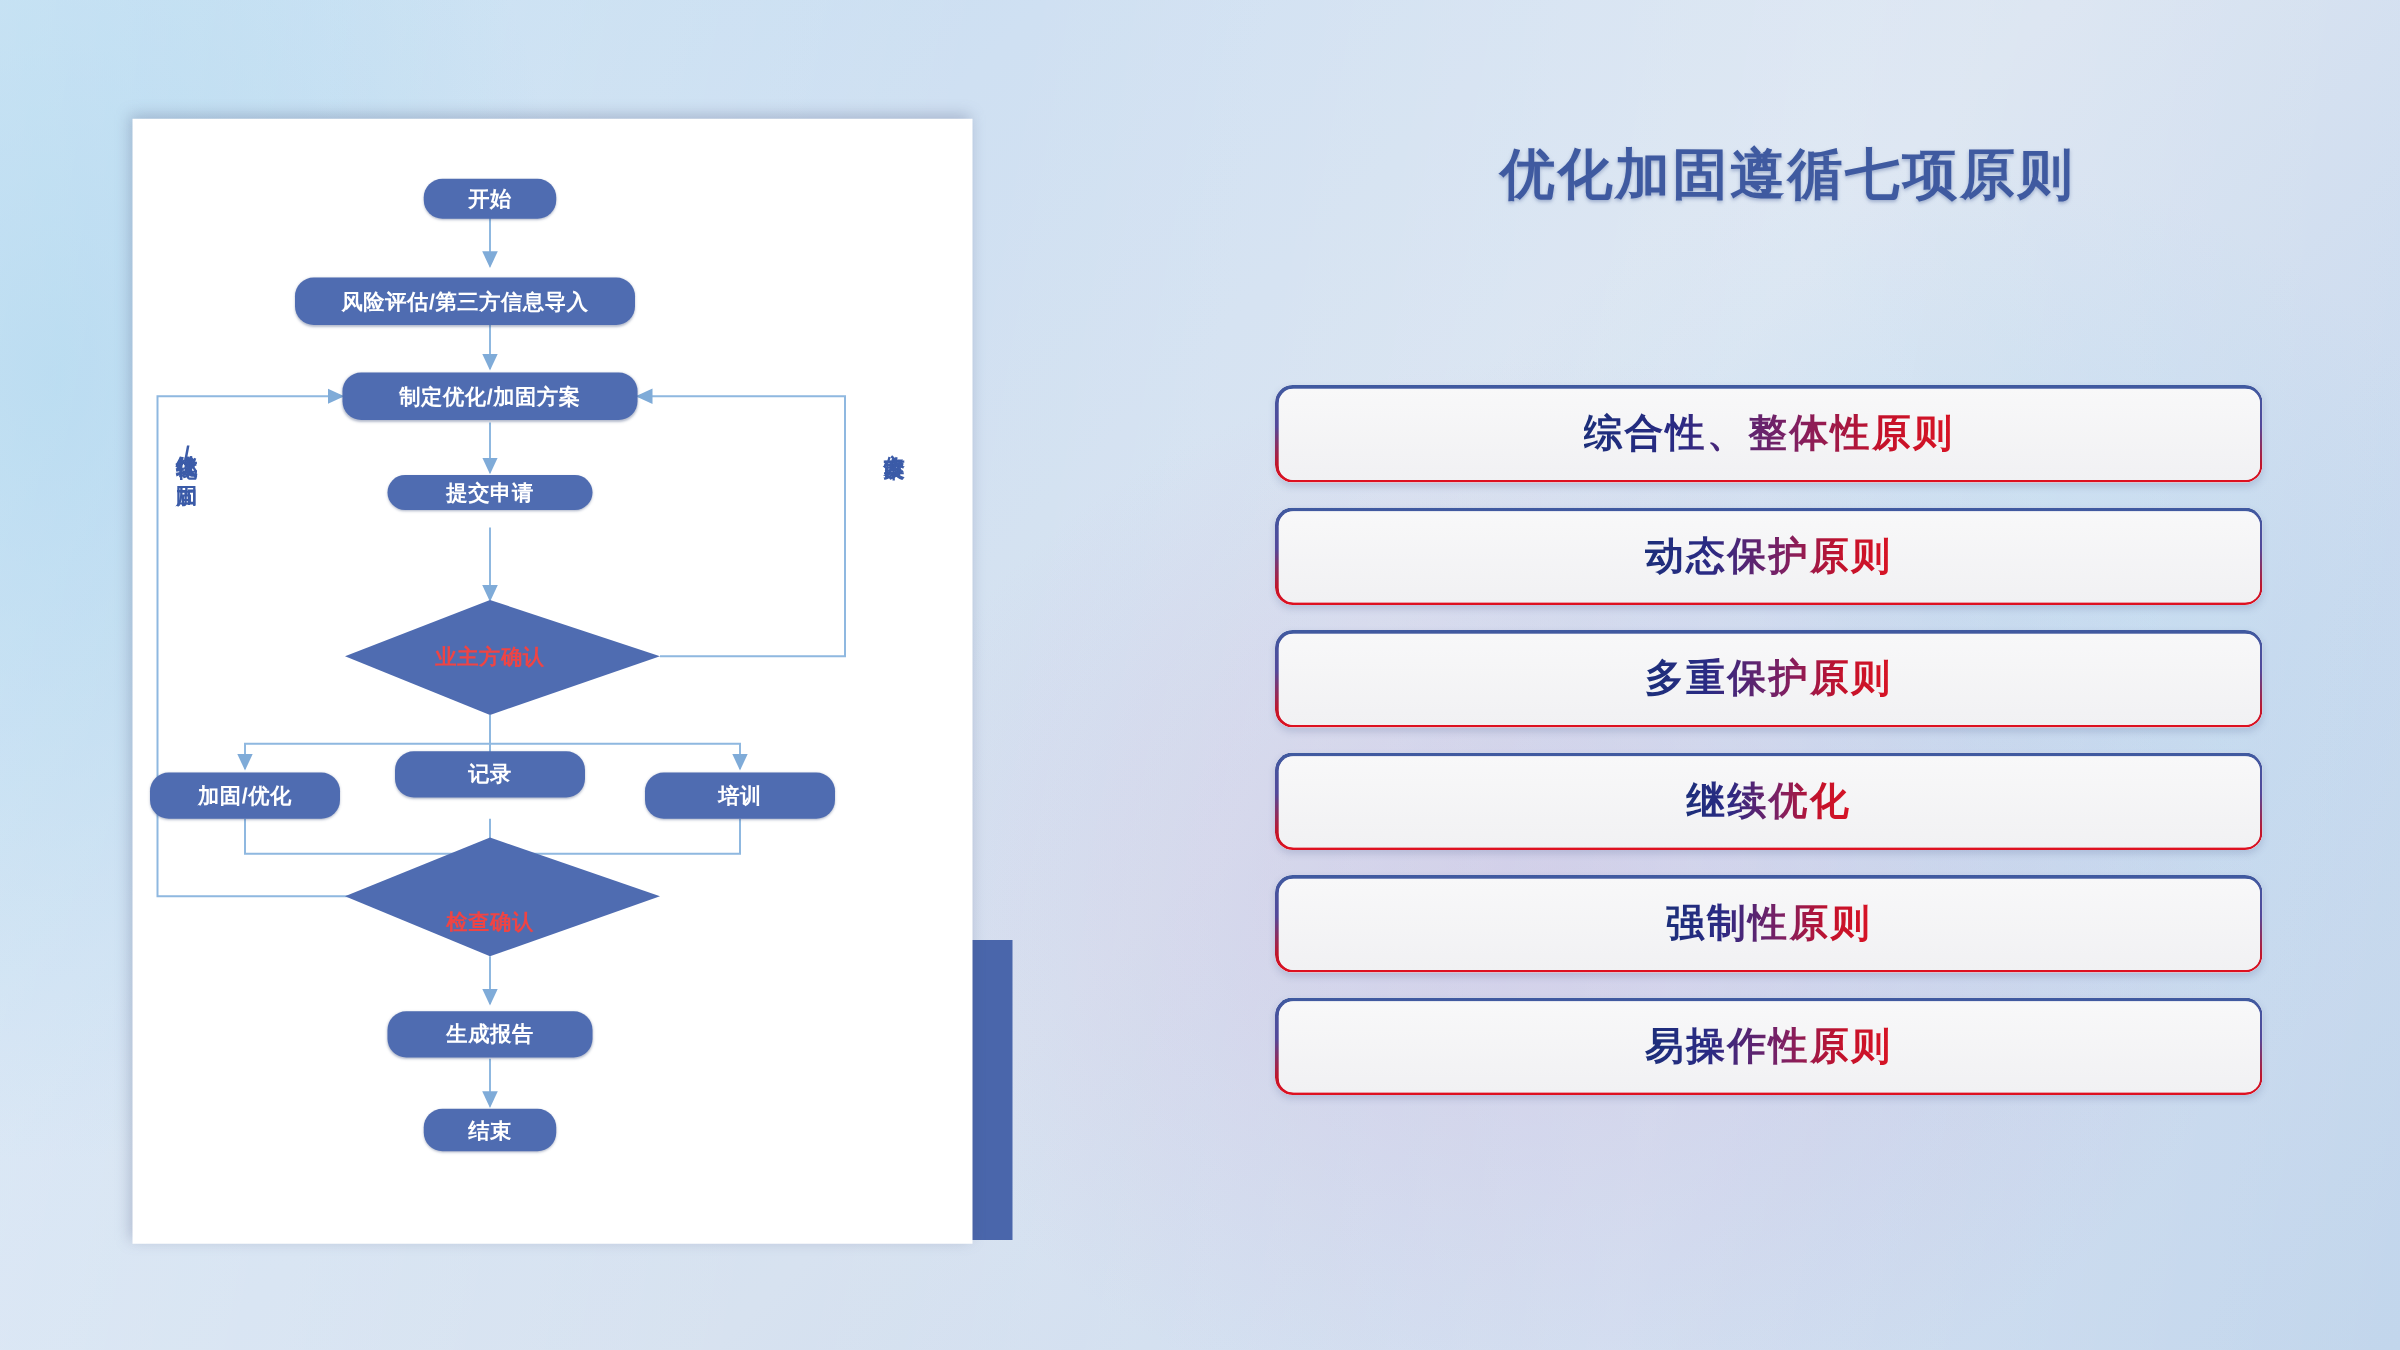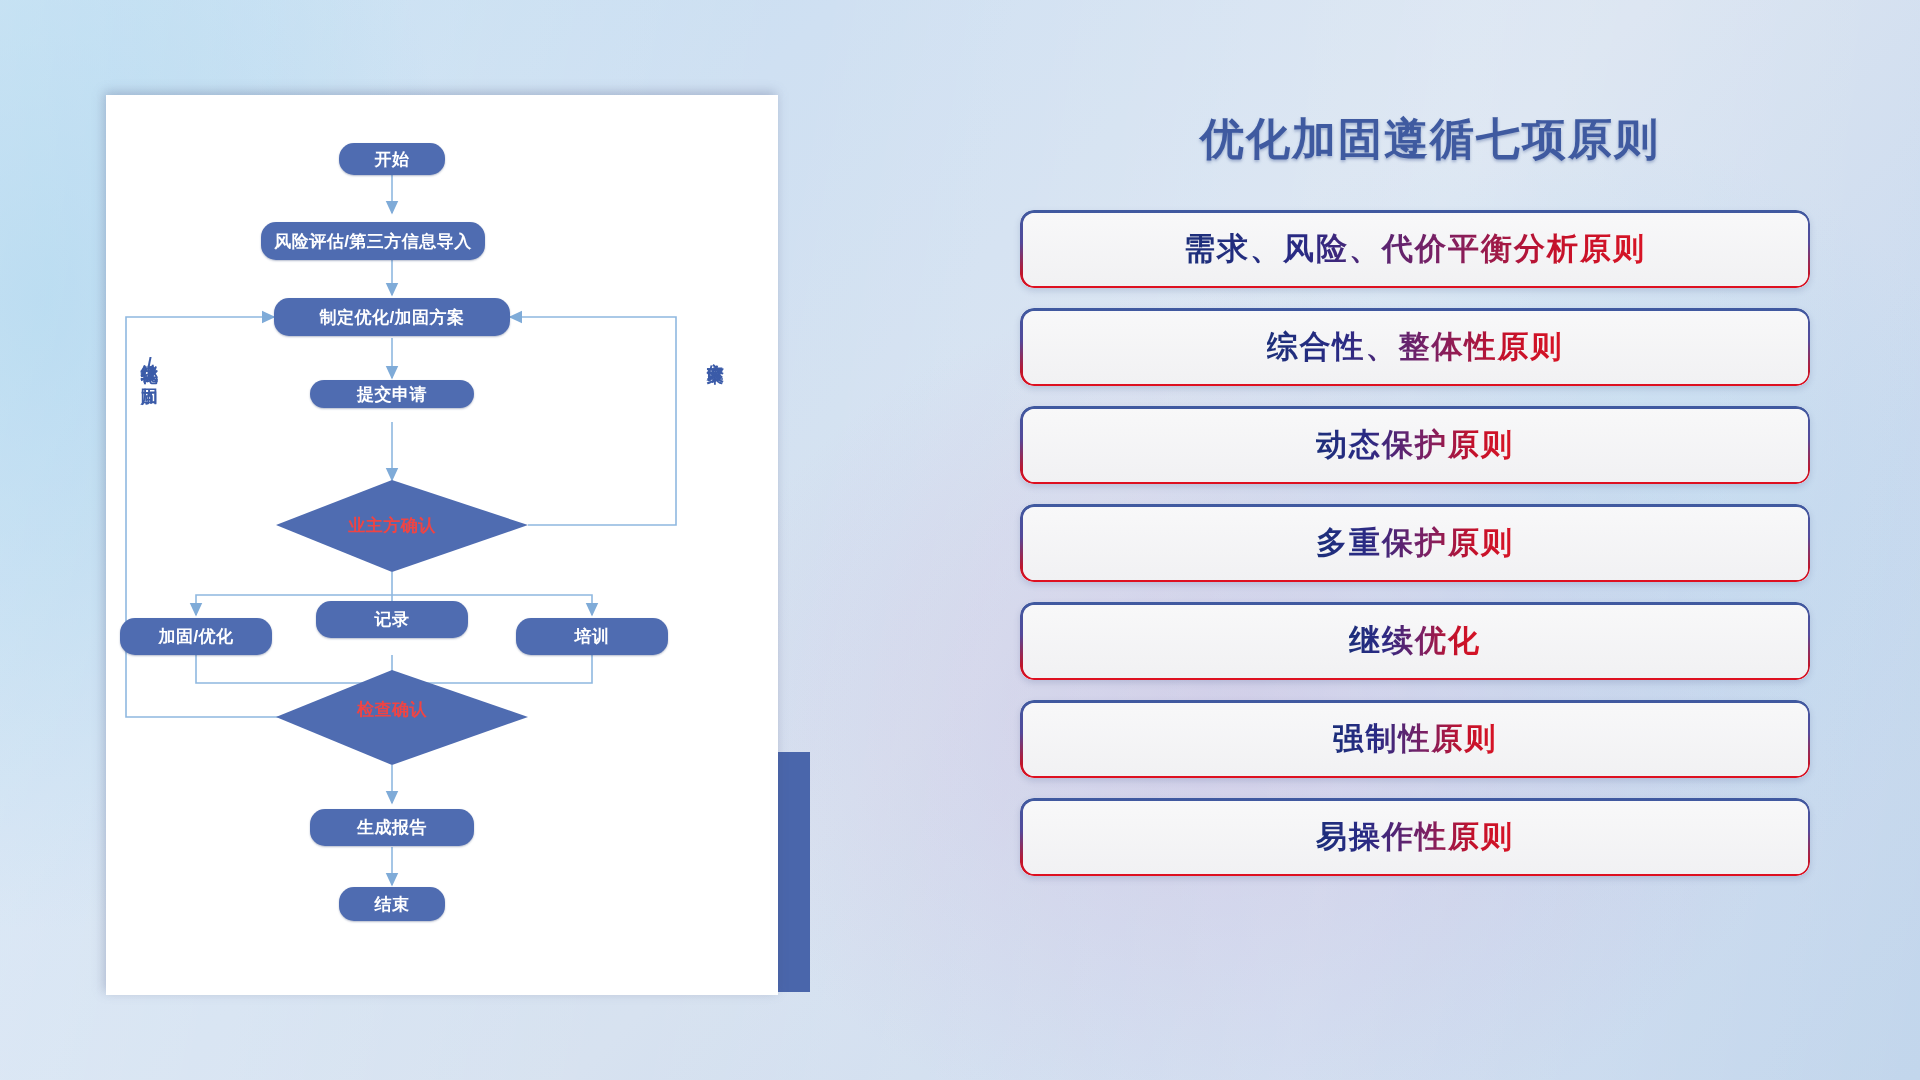--- a/index.html
+++ b/index.html
@@ -107,56 +107,50 @@
 
         <line x1="286" y1="752" x2="286" y2="790" marker-end="url(#ah)"></line>
       </g>
 
       <polygon points="286,385 422,430 286,477 170,430" fill="#4f6cb1"></polygon>
       <polygon points="286,575 422,622 286,670 170,622" fill="#4f6cb1"></polygon>
     </svg>
 
     <div class="node" style="left:233px;top:48px;width:106px;height:32px;">开始</div>
 
-    <div class="node" style="left:155px;top:127px;width:224px;height:38px;">风险评估/第三方信息导入</div>
+    <div class="node" style="left:130px;top:127px;width:272px;height:38px;">风险评估/第三方信息导入</div>
 
     <div class="node" style="left:168px;top:203px;width:236px;height:38px;">制定优化/加固方案</div>
 
     <div class="node" style="left:204px;top:285px;width:164px;height:28px;">提交申请</div>
 
     <div class="diamond-label" style="left:186px;top:412px;width:200px;height:36px;">业主方确认</div>
 
     <div class="node" style="left:14px;top:523px;width:152px;height:37px;">加固/优化</div>
 
     <div class="node" style="left:210px;top:506px;width:152px;height:37px;">记录</div>
 
     <div class="node" style="left:410px;top:523px;width:152px;height:37px;">培训</div>
 
-    <div class="diamond-label" style="left:186px;top:596px;width:200px;height:36px;">检查确认</div>
+    <div class="diamond-label" style="left:186px;top:624px;width:200px;height:36px;">检查确认</div>
 
     <div class="node" style="left:204px;top:714px;width:164px;height:37px;">生成报告</div>
 
     <div class="node" style="left:233px;top:792px;width:106px;height:34px;">结束</div>
 
     <div class="vlabel" style="left:34px;top:255px;">继续优化/加固</div>
 
     <div class="vlabel" style="left:600px;top:255px;">方案修改</div>
   </div>
 </div>
 
 <div id="rightPanel">
 
   <div id="rightTitle">优化加固遵循七项原则</div>
 
-  <div class="pcard" style="top:110px;">
-    <div class="pcard-border"></div>
-    <div class="pcard-inner">
-      <span class="pcard-text">需求、风险、代价平衡分析原则</span>
-    </div>
-  </div>
 
   <div class="pcard" style="top:208px;">
     <div class="pcard-border"></div>
     <div class="pcard-inner">
       <span class="pcard-text">综合性、整体性原则</span>
     </div>
   </div>
 
   <div class="pcard" style="top:306px;">
     <div class="pcard-border"></div>

